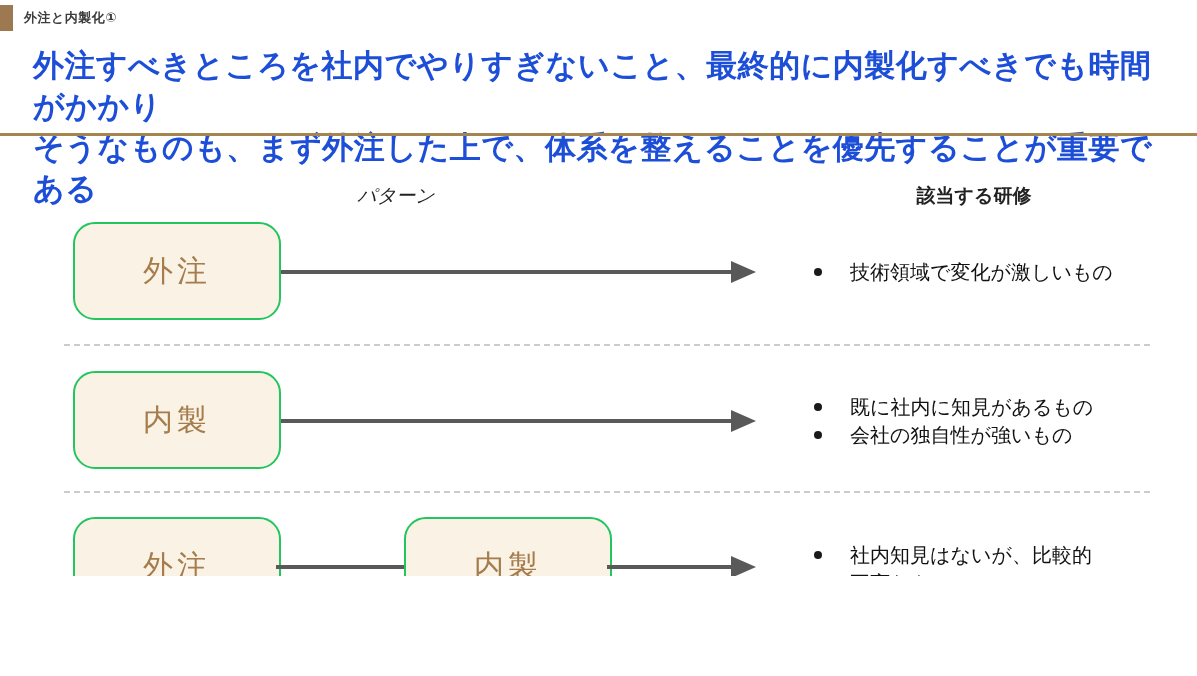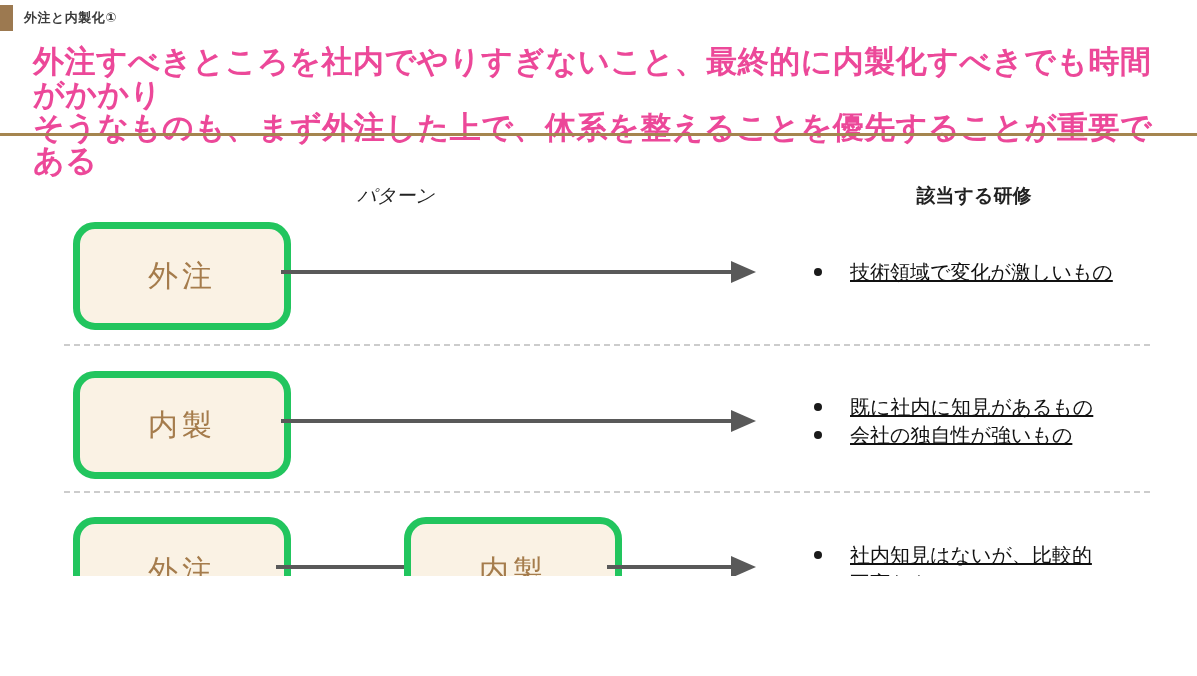--- a/index.html
+++ b/index.html
@@ -4,47 +4,47 @@
 <style>
   html,body{margin:0;padding:0;background:#ffffff;}
   body{font-family:"Liberation Sans","DejaVu Sans",sans-serif;}
   .slide{position:relative;width:1197px;height:576px;background:#ffffff;overflow:hidden;}
 
   
   .kicker-accent{position:absolute;left:0;top:5px;width:13px;height:26px;background:#9c7950;}
   .kicker-label{position:absolute;left:24px;top:9px;font-size:13px;font-weight:700;color:#3c3c3c;letter-spacing:.5px;}
 
   
-  .title{position:absolute;left:33px;top:45px;width:1145px;font-size:31px;line-height:33px;
-         font-weight:700;color:#ec4899;letter-spacing:.5px;}
+  .title{position:absolute;left:33px;top:45px;width:1145px;font-size:31px;line-height:41px;
+         font-weight:700;color:#1d4ed8;letter-spacing:.5px;}
   .title-underline{position:absolute;left:0;top:133px;width:1197px;height:3px;background:#a5854f;}
 
   
   .col-header{position:absolute;top:183px;font-size:19px;color:#222;text-align:center;}
   .col-header.pattern{left:318px;width:156px;font-style:italic;}
   .col-header.training{left:893px;width:162px;font-weight:bold;}
 
   
-  .pbox{position:absolute;width:204px;height:94px;background:#faf2e4;border:7px solid #22c55e;
+  .pbox{position:absolute;width:204px;height:94px;background:#faf2e4;border:2px solid #22c55e;
         border-radius:22px;display:flex;align-items:center;justify-content:center;
         font-size:30px;color:#a57c4c;letter-spacing:4px;font-weight:400;}
 
   
   .cline{position:absolute;height:4px;background:#595959;}
   .ahead{position:absolute;width:0;height:0;border-top:11px solid transparent;
          border-bottom:11px solid transparent;border-left:25px solid #595959;}
 
   
   .divider{position:absolute;left:64px;width:1086px;height:0;border-top:2px dashed #cccccc;}
 
   
   .bullets{position:absolute;left:814px;width:360px;}
   .bullet-item{display:flex;align-items:flex-start;}
   .bullet-dot{flex:0 0 8px;width:8px;height:8px;border-radius:50%;background:#1a1a1a;margin:10px 28px 0 0;}
-  .bullet-text{font-size:20px;line-height:28px;color:#111;white-space:pre-line;text-decoration:underline;}
+  .bullet-text{font-size:20px;line-height:28px;color:#111;white-space:pre-line;}
 
   
   .footer-logo{position:absolute;left:23px;top:640px;}
   .wordmark{position:absolute;left:62px;top:645px;font-size:19px;font-weight:700;color:#2e2e2e;letter-spacing:6px;}
   .copyright{position:absolute;left:141px;top:652px;font-size:10px;color:#3a3a3a;letter-spacing:.3px;}
   .page-number{position:absolute;right:14px;top:646px;font-size:15px;color:#5a5a5a;font-weight:bold;}
 </style>
 </head>
 <body>
 

